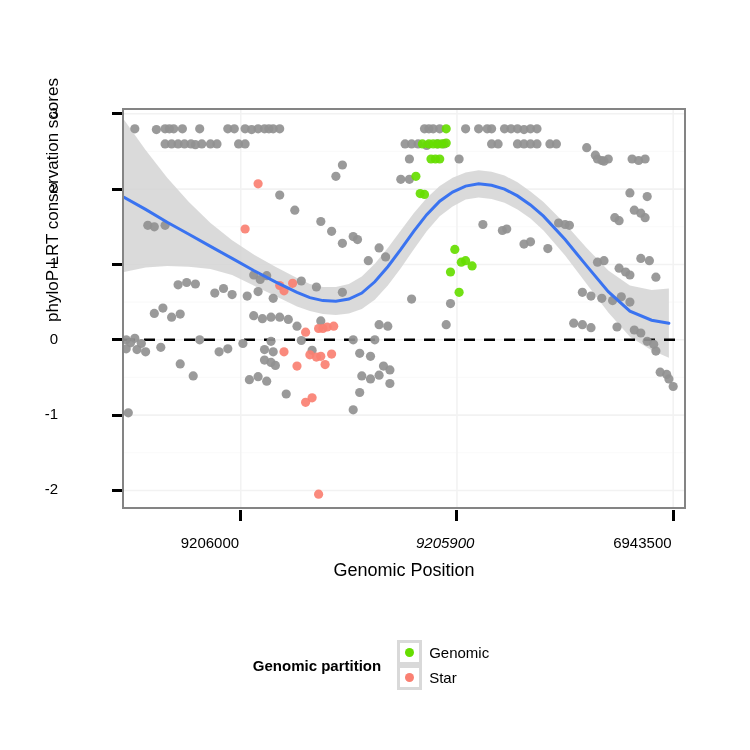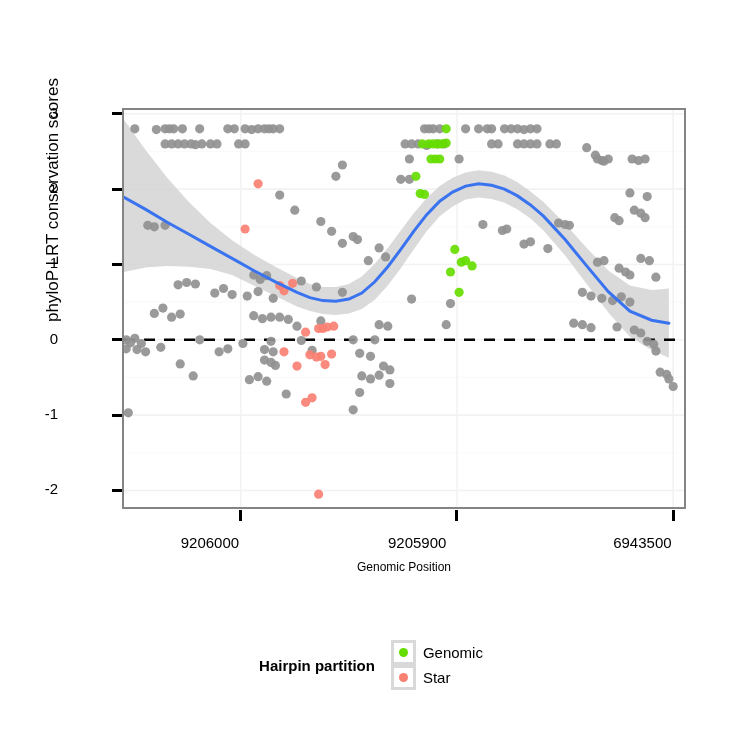--- a/index.html
+++ b/index.html
@@ -36,21 +36,21 @@
     color: #000000;
     transform: rotate(-90deg);
     transform-origin: center center;
   }
   
   #x-axis-title {
     position: absolute;
     left: 122px; top: 560px;
     width: 564px;
     text-align: center;
-    font-size: 12px;
+    font-size: 18px;
     color: #000000;
   }
   
   #panel {
     position: absolute;
     left: 122px; top: 108px;
     width: 564px; height: 401px;
     background: #ffffff;
     border: 2px solid #848484;
     overflow: hidden;
@@ -411,29 +411,29 @@
       <div class="y-tick-label" style="top: 254.431px;">1</div>
       <div class="y-tick-mark" style="top: 187.599px;"></div>
       <div class="y-tick-label" style="top: 179.099px;">2</div>
       <div class="y-tick-mark" style="top: 112.267px;"></div>
       <div class="y-tick-label" style="top: 103.767px;">3</div>
     </div>
   <div id="x-ticks">
       <div class="x-tick-mark" style="left: 239.257px;"></div>
       <div class="x-tick-label" style="left: 240.757px;">9206000</div>
       <div class="x-tick-mark" style="left: 455.473px;"></div>
-      <div class="x-tick-label" style="left: 448px;">9205900</div>
+      <div class="x-tick-label" style="left: 476px; font-style: italic;">9205900</div>
       <div class="x-tick-mark" style="left: 671.689px;"></div>
       <div class="x-tick-label" style="left: 673.189px;">6943500</div>
     </div>
 
   <div id="x-axis-title">Genomic Position</div>
 
   <div id="legend">
-    <span id="legend-title">Hairpin partition</span>
+    <span id="legend-title">Genomic partition</span>
     <span id="legend-items">
         <span class="legend-item">
           <span class="legend-key">
             <span class="legend-dot" style="background: rgb(102, 221, 0);"></span>
           </span>
           <span class="legend-label">Genomic</span>
         </span>
         <span class="legend-item">
           <span class="legend-key">
             <span class="legend-dot" style="background: rgb(250, 128, 114);"></span>

